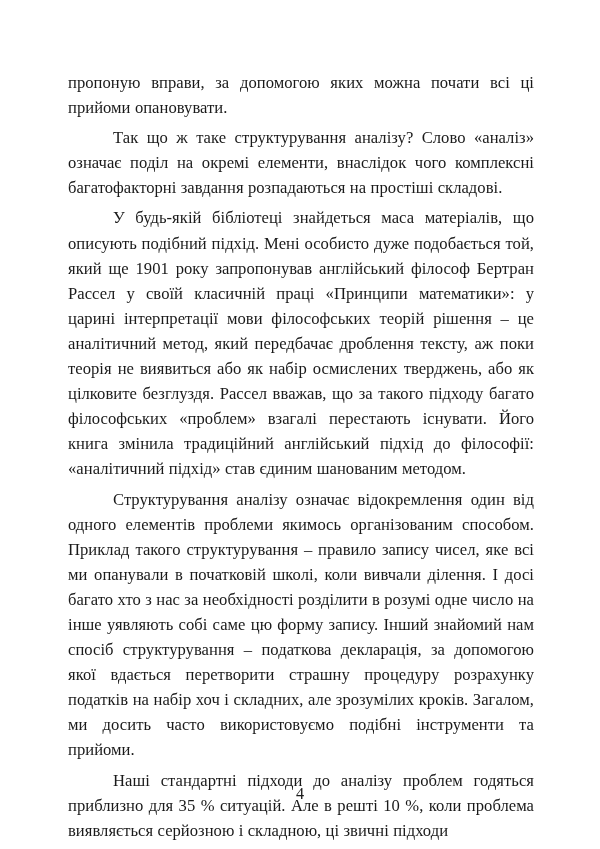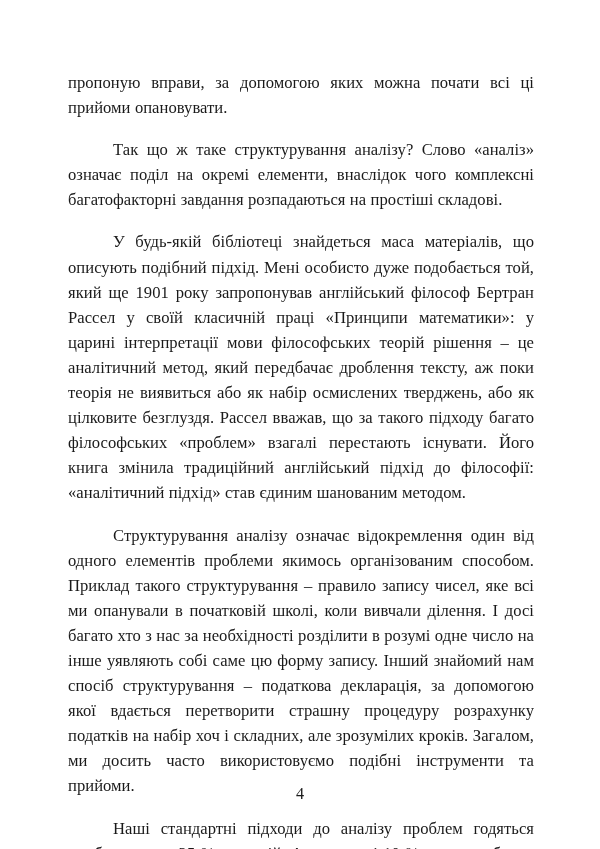--- a/index.html
+++ b/index.html
@@ -32,21 +32,21 @@
     line-height: 25.1px;
     text-align: justify;
     text-align-last: left;
     text-indent: 45px;
     hyphens: manual;
     -webkit-hyphens: manual;
     word-spacing: 0.01em;
     letter-spacing: 0.002em;
   }
   .para + .para {
-    margin-top: 17px;
+    margin-top: 5px;
   }
   .para.no-indent {
     text-indent: 0;
   }
   .page-number {
     position: absolute;
     left: 0;
     top: 784px;
     width: 600px;
     text-align: center;

